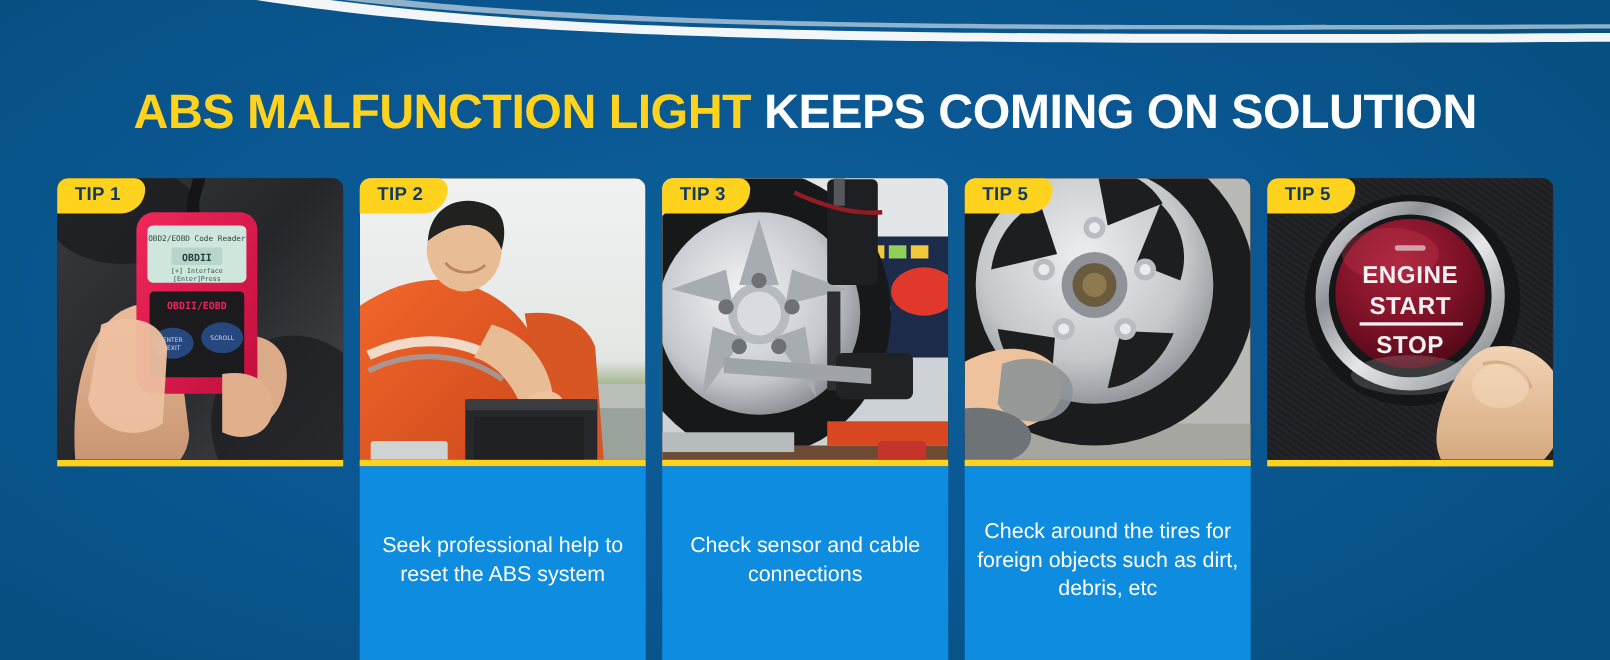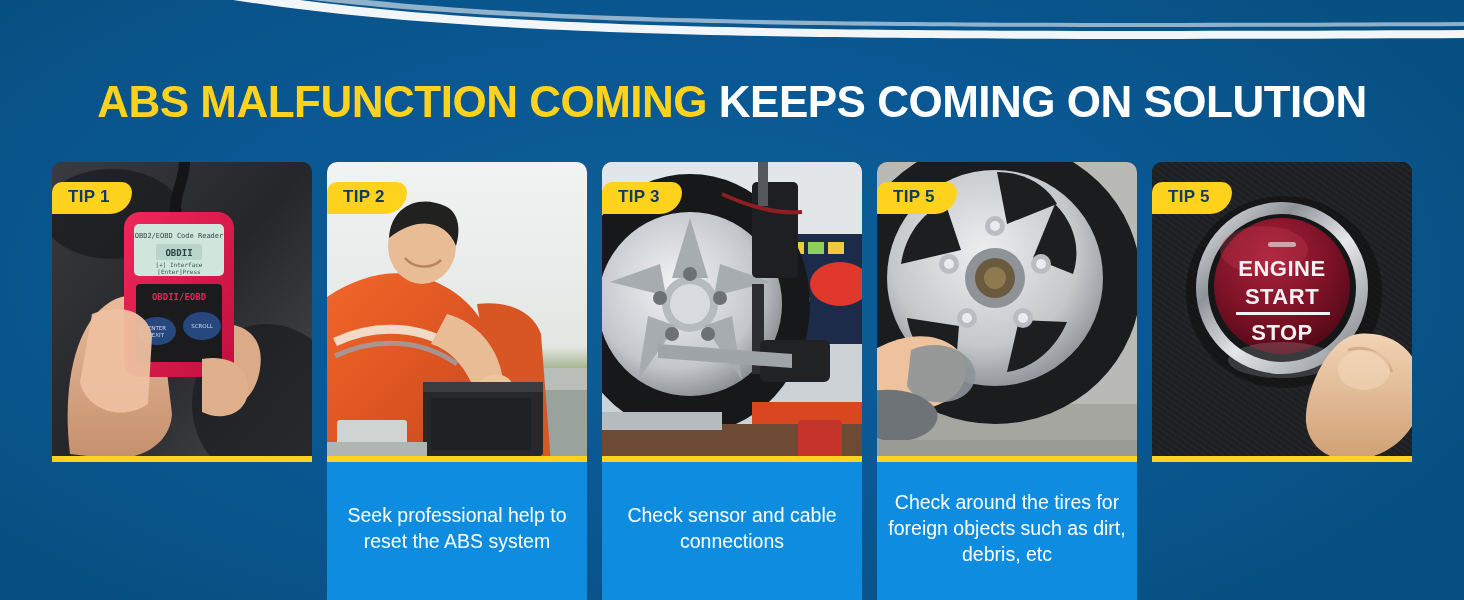--- a/index.html
+++ b/index.html
@@ -23,54 +23,53 @@
     text-align:center;
     font-size:44px; font-weight:bold; letter-spacing:-0.5px;
     line-height:1.0; white-space:nowrap;
   }
   .title .hl { color:#FFD21E; }
   .title .rest { color:#ffffff; }
   
   .cards { position:absolute; top:162px; left:52px; width:1362px; height:438px; display:flex; gap:15px; }
   .card { position:relative; width:260px; height:438px; display:flex; flex-direction:column; }
   .photo {
-    position:relative; height:294px; width:100%;
+    position:relative; height:256px; width:100%;
     border-radius:10px 10px 0 0;
     overflow:hidden; background:#2a2a2a;
   }
   .photo-svg { position:absolute; inset:0; width:100%; height:100%; display:block; }
   .divider { height:6px; width:100%; background:#FFD21E; }
   .caption {
     flex:1; background:#0d8ce0; color:#ffffff;
     display:flex; align-items:center; justify-content:center;
     text-align:center; padding:8px 10px 14px;
     font-size:19.5px; line-height:1.35; font-weight:400;
   }
   .badge {
     position:absolute; top:0; left:0; z-index:5;
     background:#FFD21E; color:#123a63;
     font-size:17px; font-weight:bold; letter-spacing:0.3px;
     padding:6px 22px 7px 16px;
     border-radius:10px 10px 22px 0;
     line-height:1.1;
-    margin-top:20px;
   }
 </style>
 </head>
 <body>
 
 <div class="stage">
 
   <svg class="swoosh" viewBox="0 0 1464 60" preserveAspectRatio="none">
     <path d="M230,-10 C460,26 700,34 1464,30 L1464,38 C700,42 450,34 220,-2 Z" fill="#ffffff" opacity="0.95"></path>
     <path d="M255,-14 C470,18 720,26 1464,22 L1464,26 C720,30 460,22 250,-8 Z" fill="#ffffff" opacity="0.55"></path>
   </svg>
 
   <h1 class="title">
-    <span class="hl">ABS MALFUNCTION COMING</span>
+    <span class="hl">ABS MALFUNCTION LIGHT</span>
     <span class="rest">KEEPS COMING ON SOLUTION</span>
   </h1>
 
   <div class="cards">
 
     <div class="card">
       <div class="photo">
         <svg class="photo-svg" viewBox="0 0 260 310" preserveAspectRatio="xMidYMid slice">
           <defs>
             <linearGradient id="c1bg" x1="0" y1="0" x2="1" y2="1">

